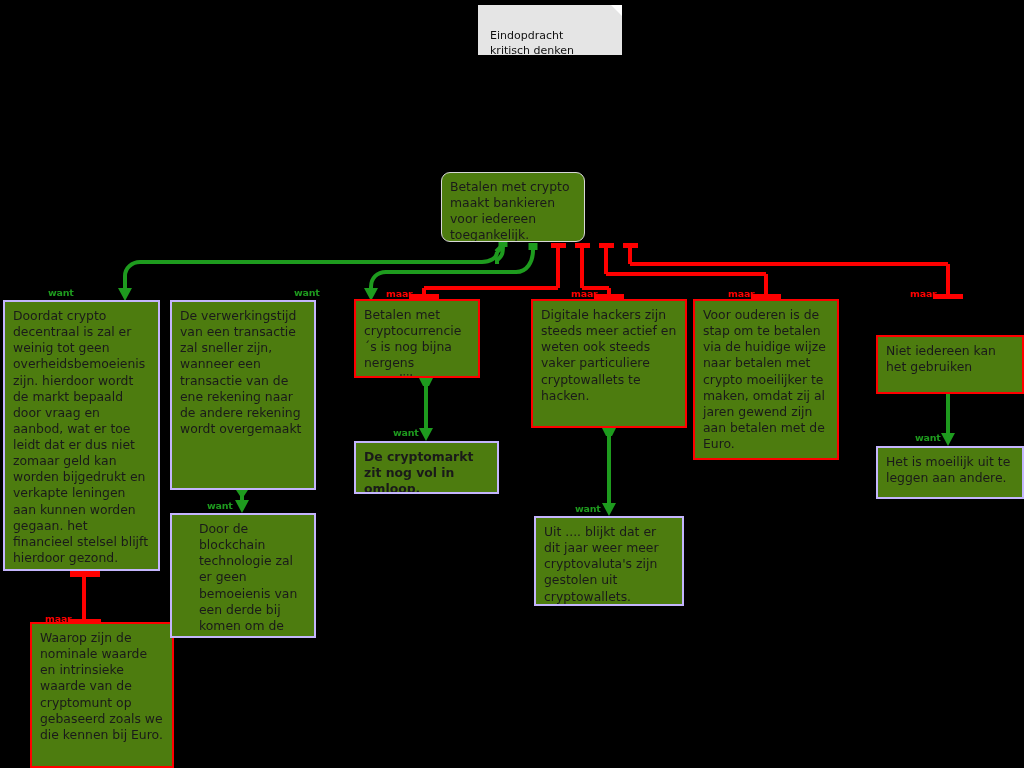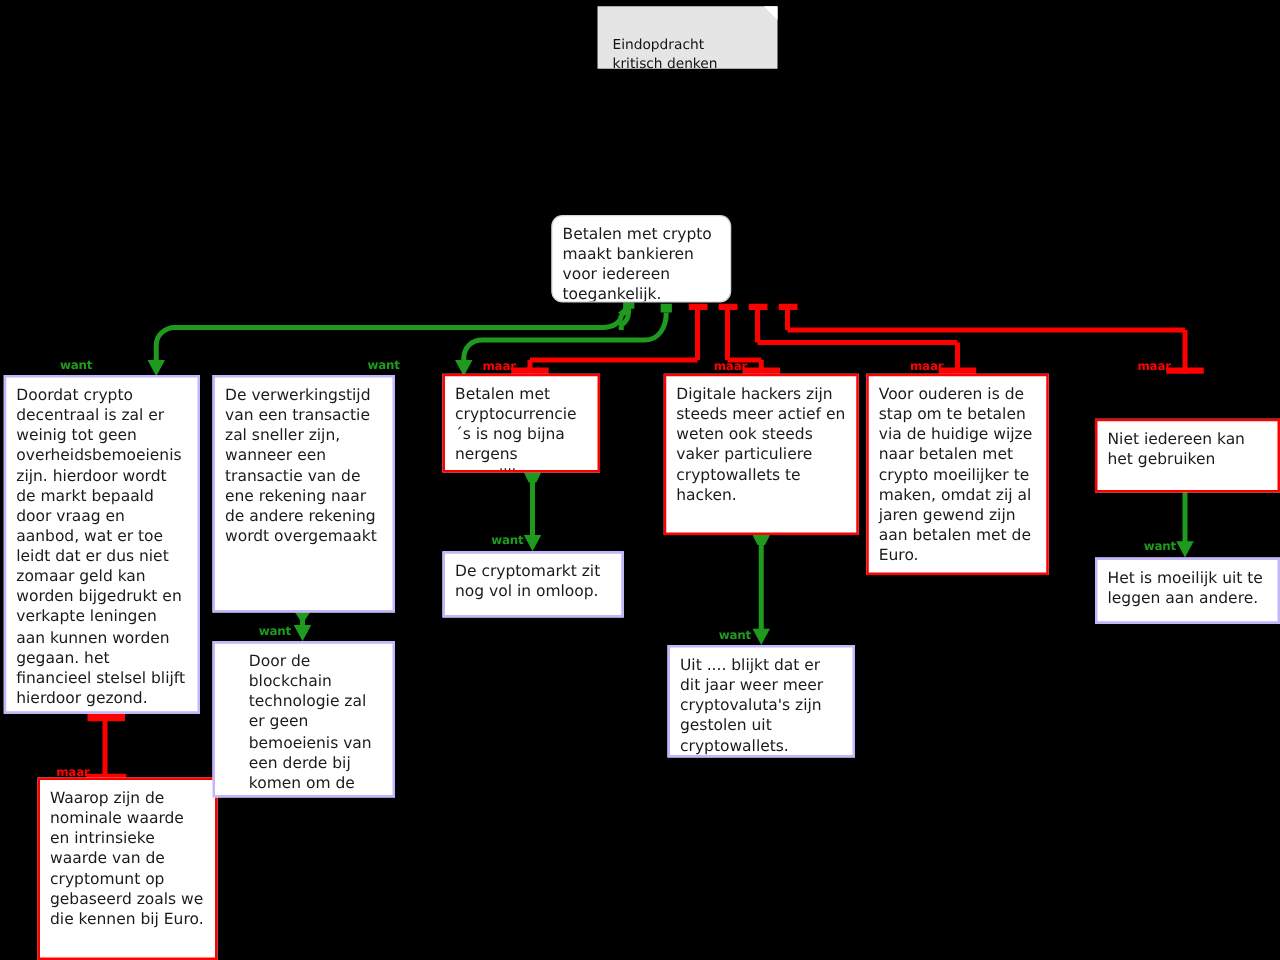--- a/index.html
+++ b/index.html
@@ -48,21 +48,21 @@
     top: 0;
     right: 0;
     width: 0;
     height: 0;
     border-left: 11px solid transparent;
     border-top: 11px solid #FFFFFF;
   }
   
   .box {
     position: absolute;
-    background: #ffffff;
+    background: #4d7c0f;
     color: #1a1a1a;
     box-sizing: border-box;
     font-family: "DejaVu Sans", sans-serif;
     font-size: 12.4px;
     line-height: 1.30;
     padding: 6px 7px 6px 8px;
     overflow: hidden;
   }
   .box.root {
     border: 1px solid #d8d8d8;
@@ -186,21 +186,21 @@
   </div>
 
   <div class="box reason" style="left:170px; top:513px; width:146px; height:125px;padding-left:27px;">
     <span>Door de blockchain technologie zal er geen bemoeienis van een derde bij komen om de transactie te controleren.</span>
   </div>
 
   <div class="box objection" style="left:354px; top:299px; width:126px; height:79px;">
     <span>Betalen met cryptocurrencie´s is nog bijna nergens mogelijk.</span>
   </div>
 
-  <div class="box reason" style="left:354px; top:441px; width:145px; height:53px;">
+  <div class="box reason" style="left:354px; top:441px; width:145px; height:53px;font-weight:bold;">
     <span>De cryptomarkt zit nog vol in omloop.</span>
   </div>
 
   <div class="box objection" style="left:531px; top:299px; width:156px; height:129px;">
     <span>Digitale hackers zijn steeds meer actief en weten ook steeds vaker particuliere cryptowallets te hacken.</span>
   </div>
 
   <div class="box reason" style="left:534px; top:516px; width:150px; height:90px;">
     <span>Uit .... blijkt dat er dit jaar weer meer cryptovaluta's zijn gestolen uit cryptowallets.</span>
   </div>

